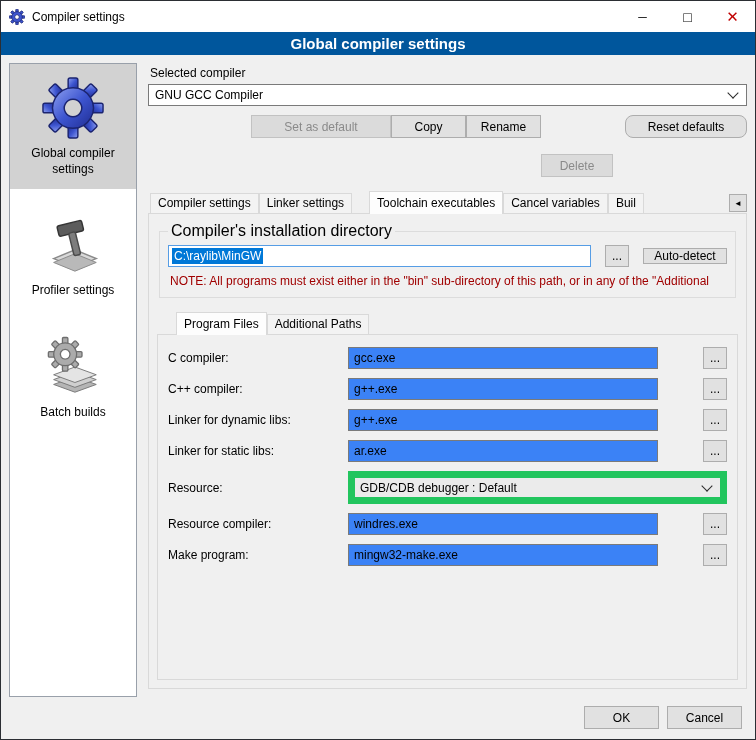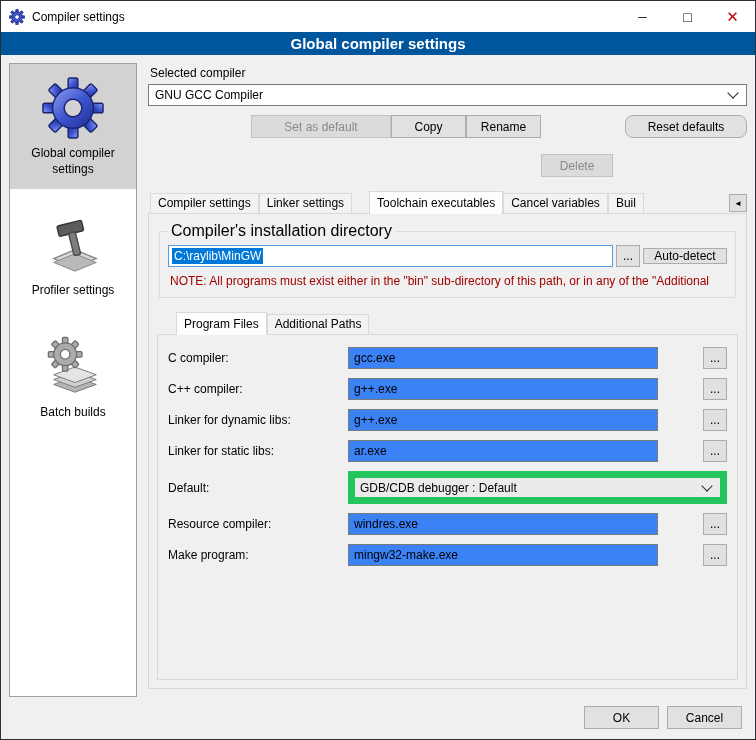--- a/index.html
+++ b/index.html
@@ -61,21 +61,21 @@
   .tab.active{height:22px;line-height:22px;background:#fdfdfd;margin-bottom:-1px;position:relative;z-index:3;margin-left:17px;}
   .tab-scroll{margin-left:auto;display:flex;gap:2px;align-items:flex-end;padding-bottom:1px;}
   .scroll-btn{width:18px;height:18px;display:flex;align-items:center;justify-content:center;
     background:#e1e1e1;border:1px solid #adadad;font-size:8px;padding:0;cursor:pointer;font-family:inherit;}
   
   .panel{flex:1;border:1px solid #d9d9d9;background:#f0f0f0;padding:6px 8px 8px 8px;
     display:flex;flex-direction:column;min-height:0;position:relative;z-index:1;}
   .panel-inner{flex:1;border:1px solid #d9d9d9;background:#f0f0f0;padding:12px 10px 10px 10px;min-height:0;}
   fieldset.groupbox{border:1px solid #dcdcdc;margin:2px 2px 2px 2px;padding:5px 8px 9px 8px;}
   fieldset.groupbox legend{padding:0 3px;font-size:16px;}
-  .dir-row{display:flex;align-items:center;gap:3px;}
+  .dir-row{display:flex;align-items:center;gap:14px;}
   .text-input{flex:1;height:22px;box-sizing:border-box;border:1px solid #569de5;background:#fff;
     display:flex;align-items:center;padding:0 3px;cursor:text;overflow:hidden;}
   .selection{background:var(--selection-bg);color:#fff;padding:1px 2px;white-space:nowrap;}
   .btn.mini{width:24px;height:22px;padding:0;flex:0 0 auto;}
   .btn.autodetect{width:84px;height:16px;flex:0 0 auto;}
   .note{color:var(--note-color);margin:7px 2px 0 2px;white-space:nowrap;overflow:hidden;}
   
   .field-row{display:flex;align-items:center;margin-bottom:9px;gap:42px;}
   .field-label{width:138px;flex:0 0 auto;}
   .field-input{flex:1;height:22px;box-sizing:border-box;border:1px solid #7a7a7a;background:#3b82f6;
@@ -243,21 +243,21 @@
 
           <div class="field-row">
             <span class="field-label">Linker for static libs:</span>
             <div class="field-input">
                 <span>ar.exe</span>
               </div>
             <button class="btn mini" style="margin-left:3px">...</button>
           </div>
 
           <div class="field-row">
-            <span class="field-label">Default:</span>
+            <span class="field-label">Resource:</span>
             <div class="field-combo">
                 <span>GDB/CDB debugger : Default</span>
               </div>
           </div>
 
           <div class="field-row">
             <span class="field-label">Resource compiler:</span>
             <div class="field-input">
                 <span>windres.exe</span>
               </div>

